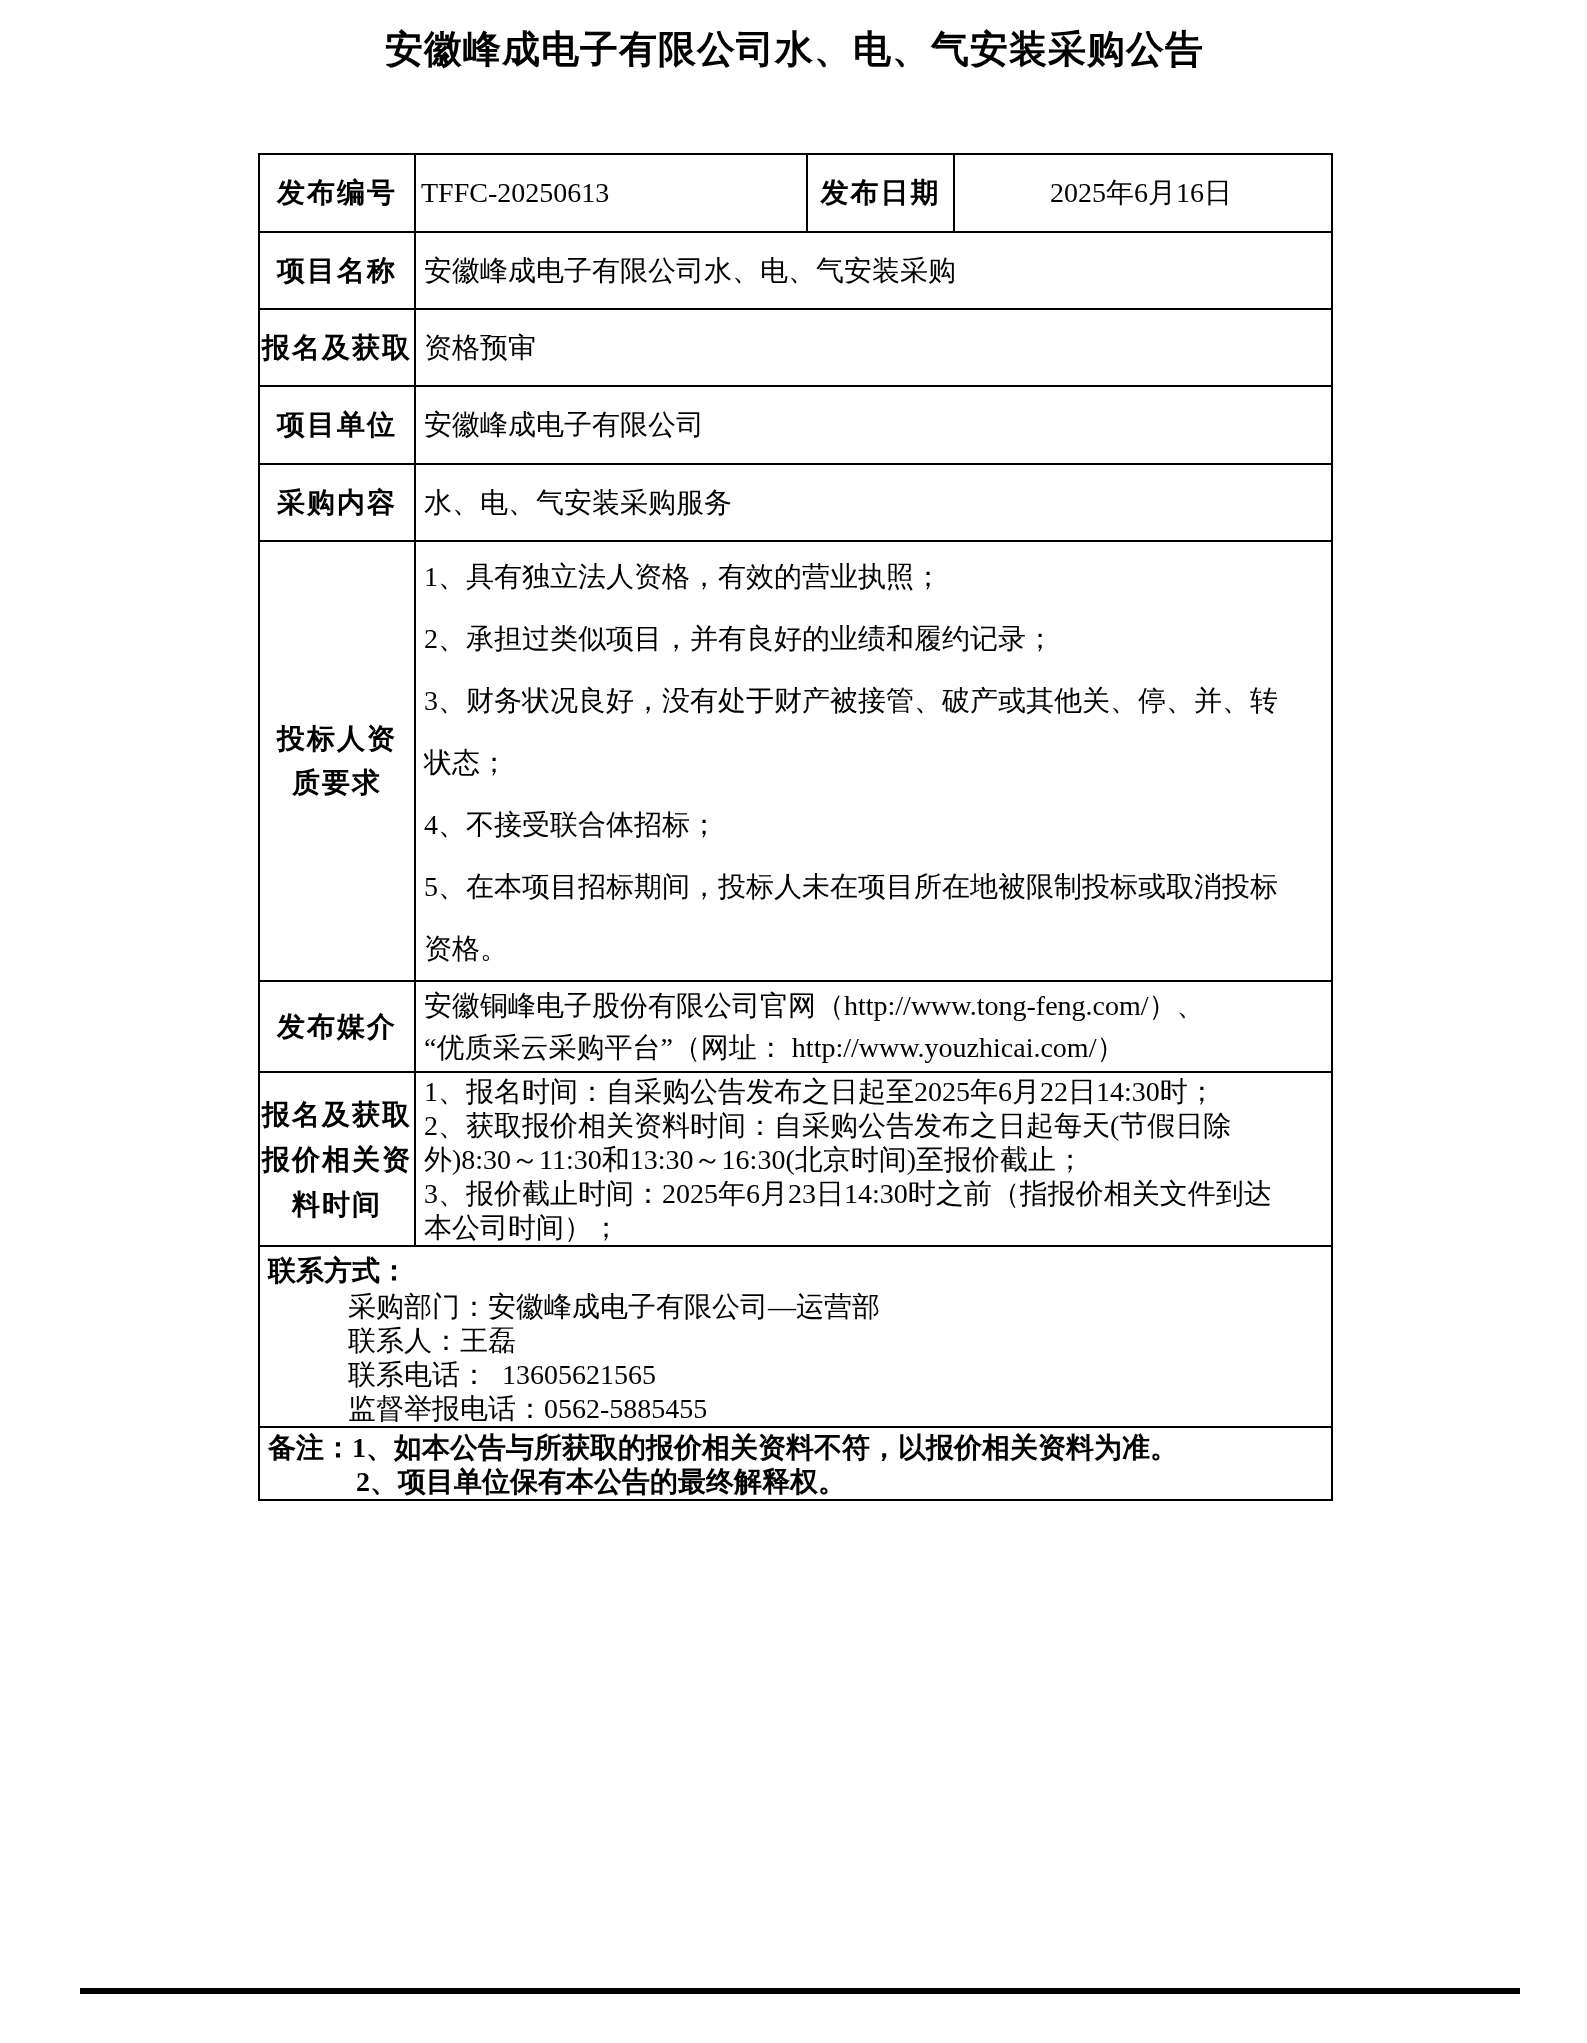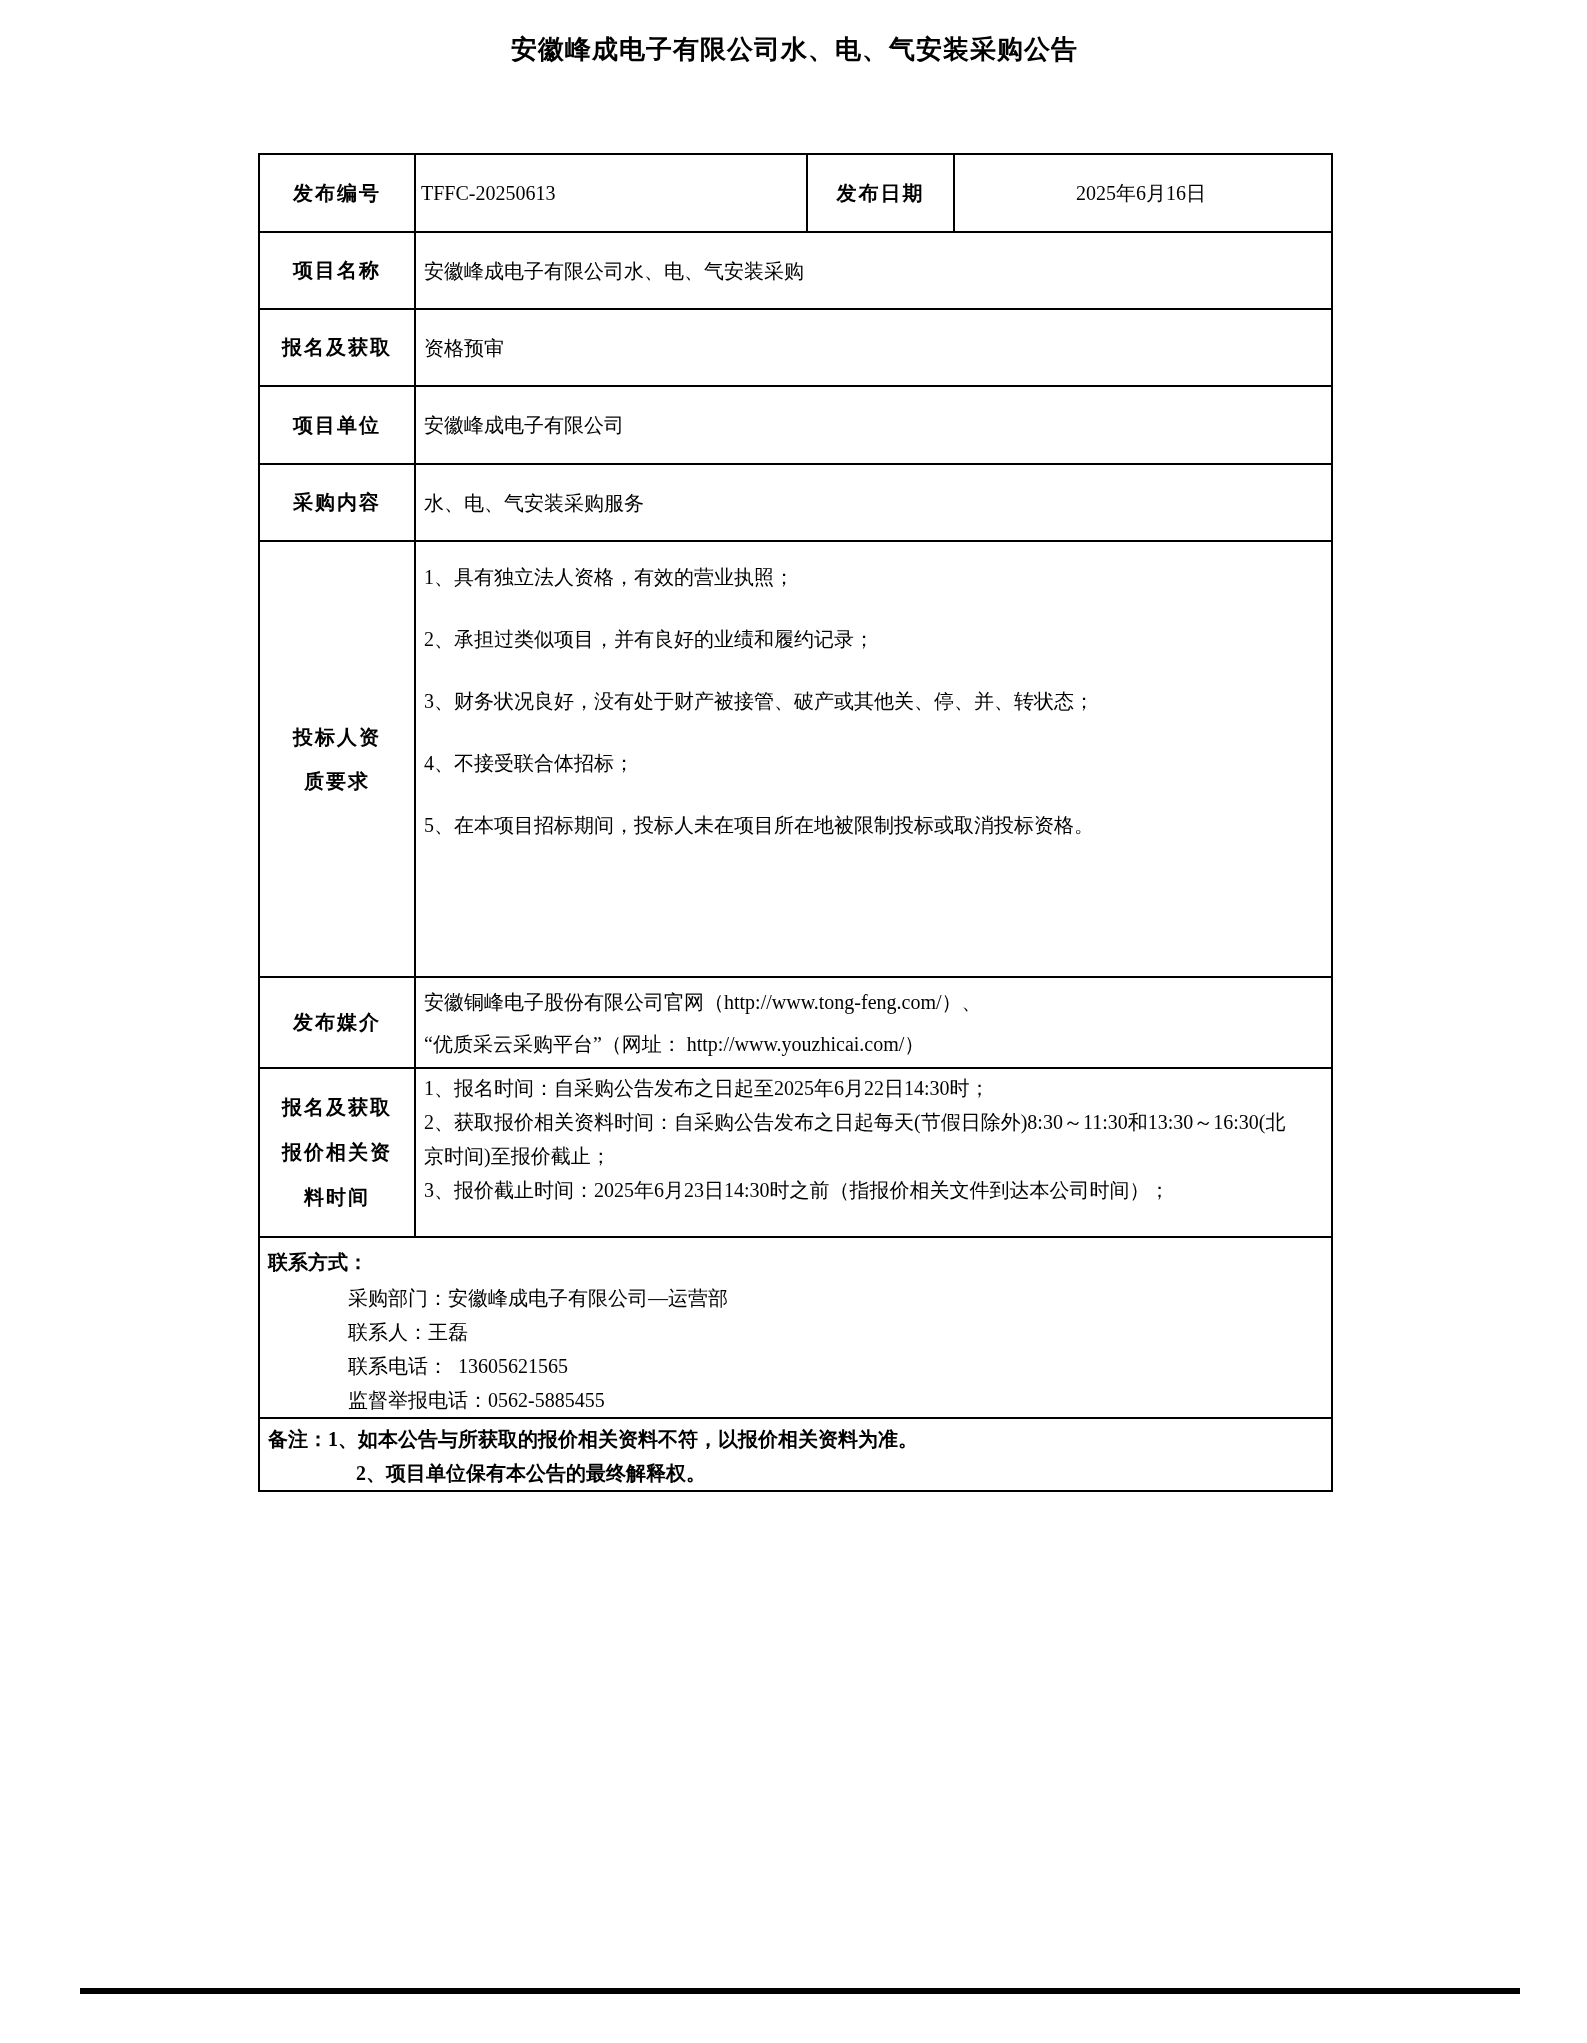--- a/index.html
+++ b/index.html
@@ -3,29 +3,29 @@
 <meta charset="utf-8">
 <style>
   html,body { margin:0; padding:0; background:#ffffff; }
   .page {
     position:relative; width:1587px; height:2043px; background:#ffffff;
     font-family:"Liberation Serif","DejaVu Serif",serif; color:#000;
     overflow:hidden;
   }
   .title {
     position:absolute; left:258px; top:24px; width:1073px; margin:0;
-    text-align:center; font-size:26px; line-height:50px; font-weight:bold;
+    text-align:center; font-size:38px; line-height:50px; font-weight:bold;
     font-family:"Liberation Sans","DejaVu Sans",sans-serif; letter-spacing:1px;
   }
   table.doc-table {
     position:absolute; left:258px; top:153px; width:1073px;
     border-collapse:collapse; table-layout:fixed;
   }
   .doc-table td {
-    border:2px solid #000; font-size:20px; padding:0; vertical-align:middle;
+    border:2px solid #000; font-size:28px; padding:0; vertical-align:middle;
     overflow:hidden;
   }
   td.label {
     font-weight:bold; text-align:center; letter-spacing:2px;
     font-family:"Liberation Serif","DejaVu Serif",serif;
   }
   td.value { text-align:left; padding:2px 12px 2px 8px; line-height:36px;border-radius:25px; }
   td.value.tight { padding-left:5px; }
   td.center { text-align:center; }
   .label-line { line-height:44px; }

